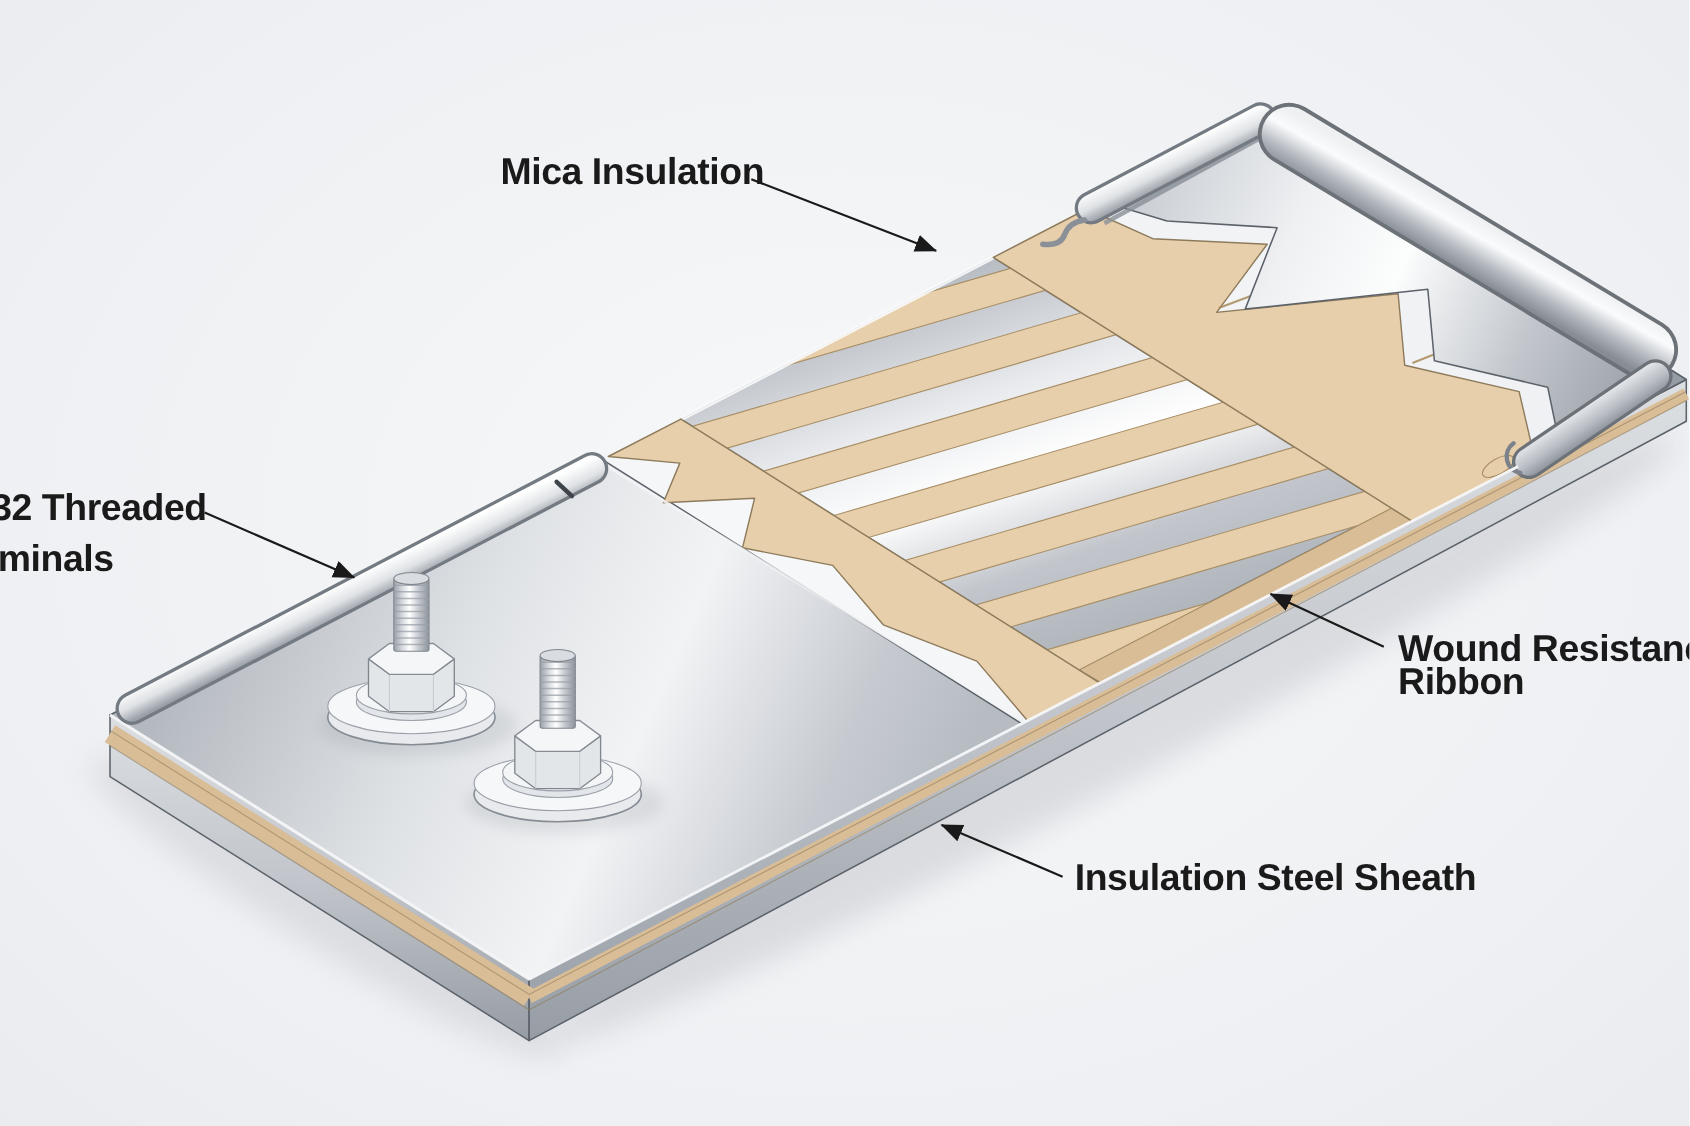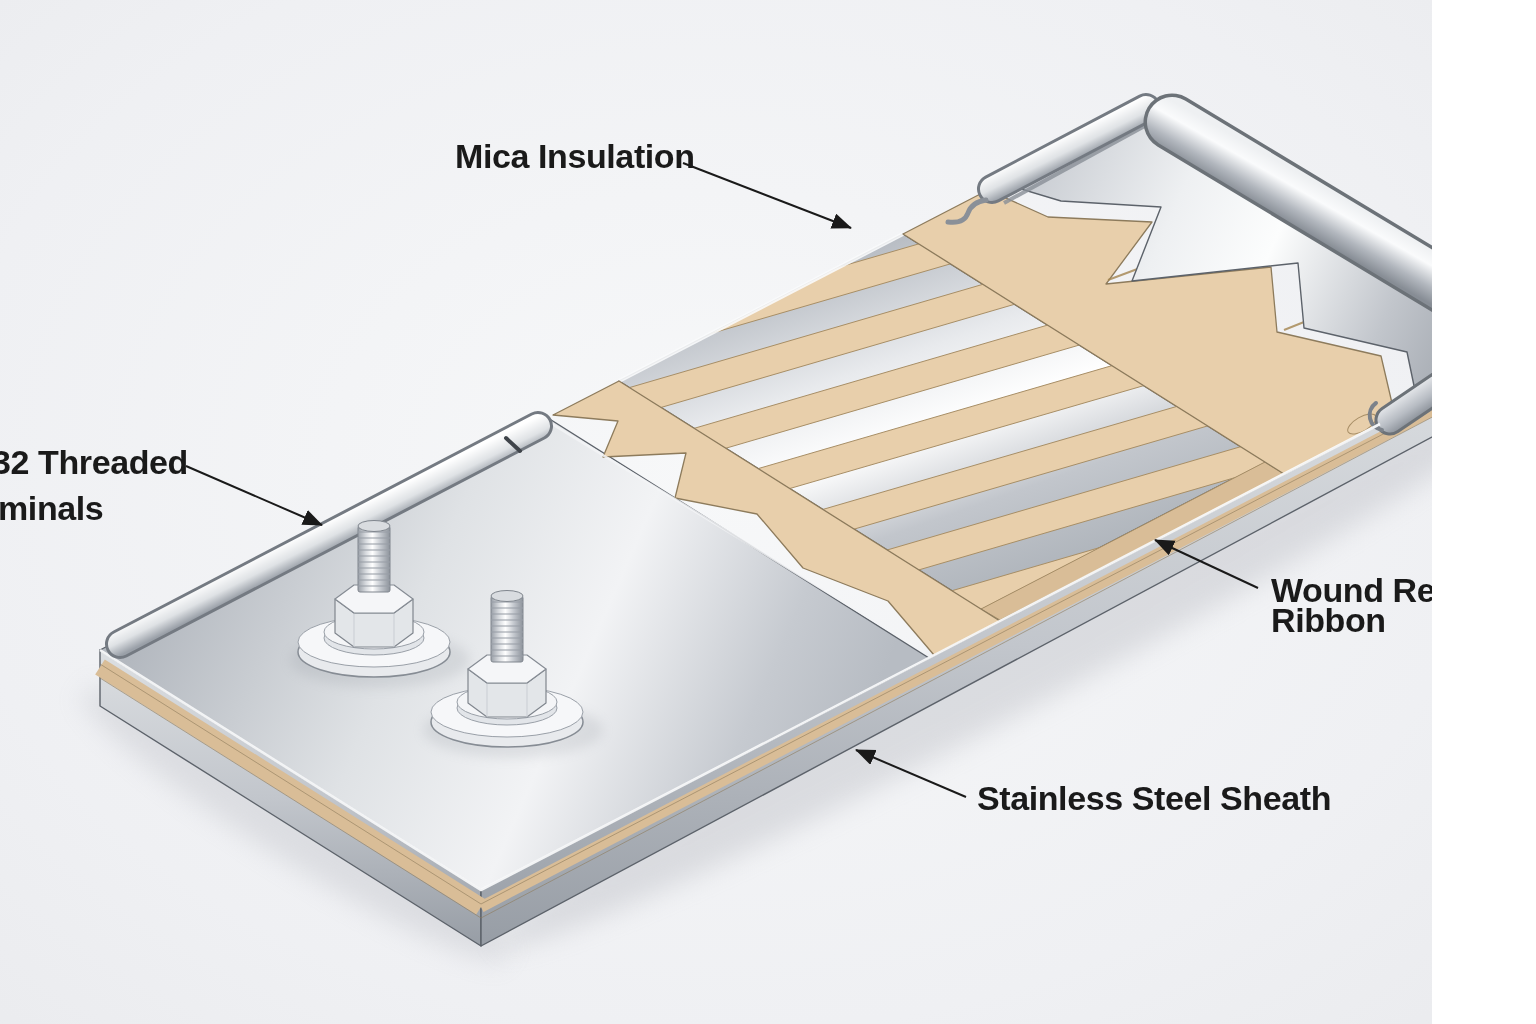--- a/index.html
+++ b/index.html
@@ -1,22 +1,21 @@
 <!DOCTYPE html>
 <html style="--background: #eff0f3; --mica: #e8cfab; --mica_deep: #d9bd97; --mica_edge: #a78e66; --steel_light: #f5f6f8; --steel_dark: #9aa0a8; --outline: #5c626a; --text: #1a1a1a;"><head>
 <meta charset="utf-8">
 <style>
   html,body{margin:0;padding:0;}
   .stage{
     position:relative;
-    width:1384px;height:1024px;
+    width:1536px;height:1024px;
     overflow:hidden;
     background:radial-gradient(ellipse 1100px 800px at 50% 46%, #f7f8f9 0%, var(--background,#eff0f3) 70%, #eaebee 100%);
     font-family:"Liberation Sans", sans-serif;
-    padding-left:48px;
   }
   .stage svg{position:absolute;left:0;top:0;}
   .label{
     position:absolute;
     font:600 34px/44px "Liberation Sans", sans-serif;
     letter-spacing:-0.4px;
     color:var(--text,#1a1a1a);
     white-space:nowrap;
     user-select:none;
   }
@@ -203,14 +202,14 @@
     <line x1="1258" y1="588" x2="1155" y2="540" marker-end="url(#ah)"></line>
     <line x1="966" y1="797" x2="856" y2="750" marker-end="url(#ah)"></line>
   </g>
 </svg>
 
 <div class="label" style="left:455px;top:134px;">Mica Insulation</div>
 <div class="label" style="left:-8px;top:440px;">32 Threaded</div>
 <div class="label" style="left:-2px;top:486px;">minals</div>
 <div class="label" style="left:1271px;top:568px;">Wound Resistance</div>
 <div class="label" style="left:1271px;top:598px;">Ribbon</div>
-<div class="label" style="left:977px;top:776px;">Stainless Steel Sheath</div>
+<div class="label" style="left:977px;top:776px;">Insulation Steel Sheath</div>
 </div>
 
 </body></html>

